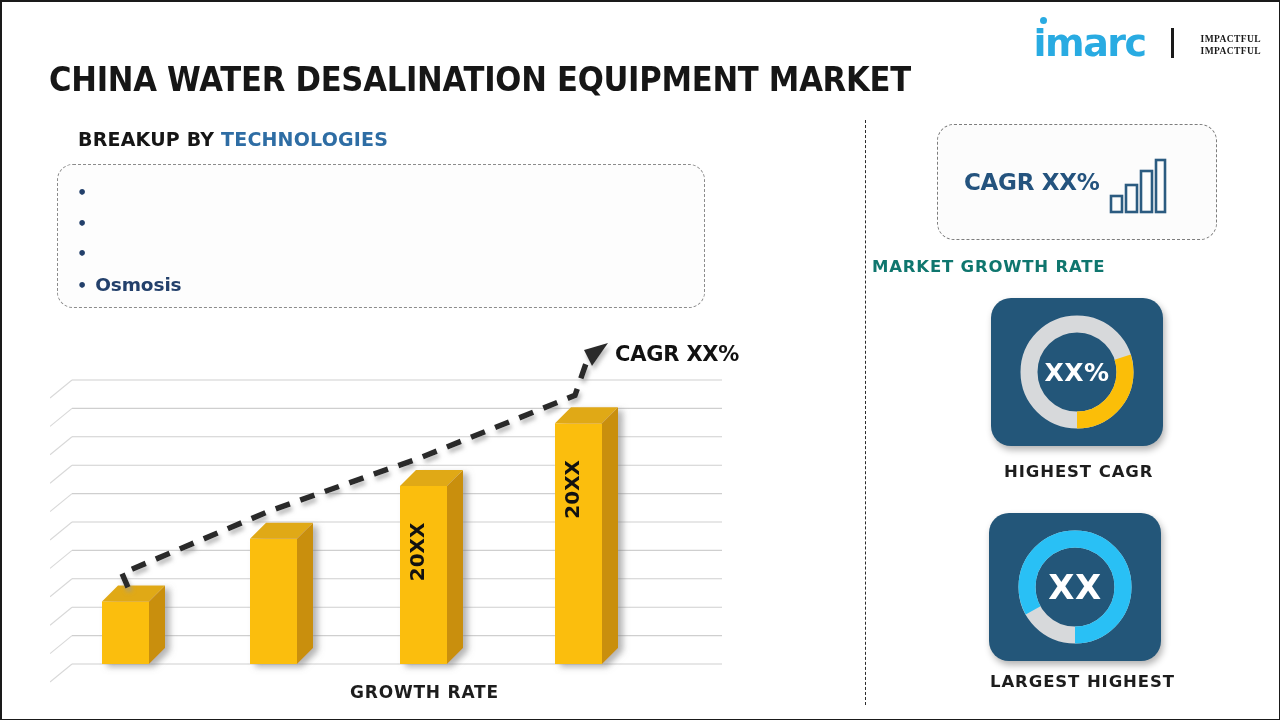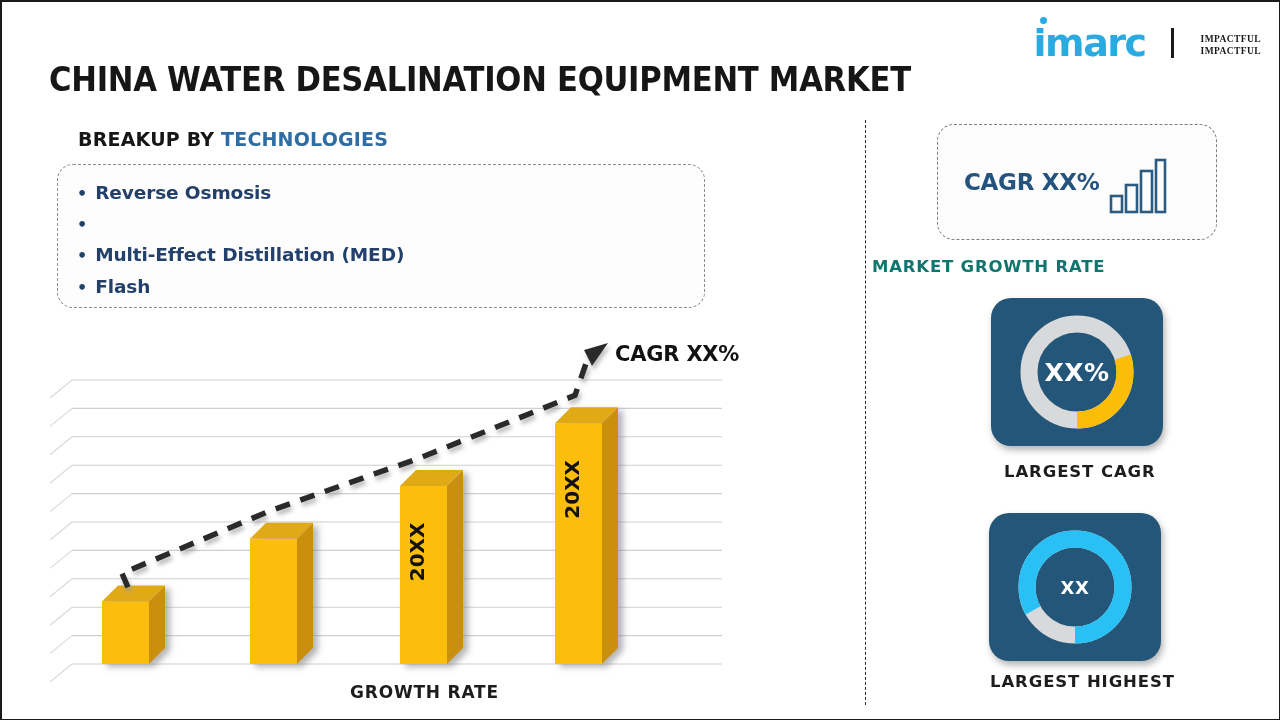--- a/index.html
+++ b/index.html
@@ -271,32 +271,30 @@
 
   <div id="title">CHINA WATER DESALINATION EQUIPMENT MARKET</div>
 
   <div id="subtitle">
     <span class="k1">BREAKUP BY </span><span class="k2">TECHNOLOGIES</span>
   </div>
 
   <div id="bullet-box">
     <div class="bullet-row">
       <span class="bullet-dot">•</span>
-      <span>Reverse Osmosis</span>
     </div>
     <div class="bullet-row">
       <span class="bullet-dot">•</span>
     </div>
     <div class="bullet-row">
       <span class="bullet-dot">•</span>
-      <span>Multi-Effect Distillation (MED)</span>
     </div>
     <div class="bullet-row">
       <span class="bullet-dot">•</span>
-      <span>Flash</span>
+      <span>Osmosis</span>
     </div>
   </div>
 
   <div id="chart">
     <svg id="chart-svg" width="700" height="380" viewBox="0 0 700 380">
       <defs>
         <filter id="barShadow" x="-40%" y="-10%" width="190%" height="140%">
           <feDropShadow dx="5" dy="3" stdDeviation="3" flood-color="#777" flood-opacity="0.55"></feDropShadow>
         </filter>
         <filter id="lineShadow" x="-20%" y="-20%" width="150%" height="160%">
@@ -378,24 +376,24 @@
 
   <div class="panel-label" id="label-growth">MARKET GROWTH RATE</div>
 
   <div class="donut-tile" id="tile-cagr">
     <svg width="132" height="132" viewBox="0 0 132 132">
       <circle cx="66" cy="66" r="48" fill="none" stroke="#D7D9DB" stroke-width="17"></circle>
       <circle id="arc-0" cx="66" cy="66" r="48" fill="none" stroke="#FBBE08" stroke-width="17" transform="rotate(-90 66 66) scale(-1,1) translate(-132,0)" stroke-dasharray="90.47786842338604 211.1150263212341"></circle>
     </svg>
     <div class="donut-value" style="font-size:25px;">XX%</div>
   </div>
-  <div class="tile-caption" id="cap-highest">LARGEST CAGR</div>
+  <div class="tile-caption" id="cap-highest">HIGHEST CAGR</div>
 
   <div class="donut-tile" id="tile-market">
     <svg width="132" height="132" viewBox="0 0 132 132">
       <circle cx="66" cy="66" r="48" fill="none" stroke="#D7D9DB" stroke-width="17"></circle>
       <circle id="arc-1" cx="66" cy="66" r="48" fill="none" stroke="#29C0F5" stroke-width="17" transform="rotate(-90 66 66) scale(-1,1) translate(-132,0)" stroke-dasharray="250.3221026380347 51.270792106585446"></circle>
     </svg>
-    <div class="donut-value" style="font-size:18px;">XX</div>
+    <div class="donut-value" style="font-size:34px;">XX</div>
   </div>
   <div class="tile-caption" id="cap-largest">LARGEST HIGHEST</div>
 
 </div>
 
 </body></html>

